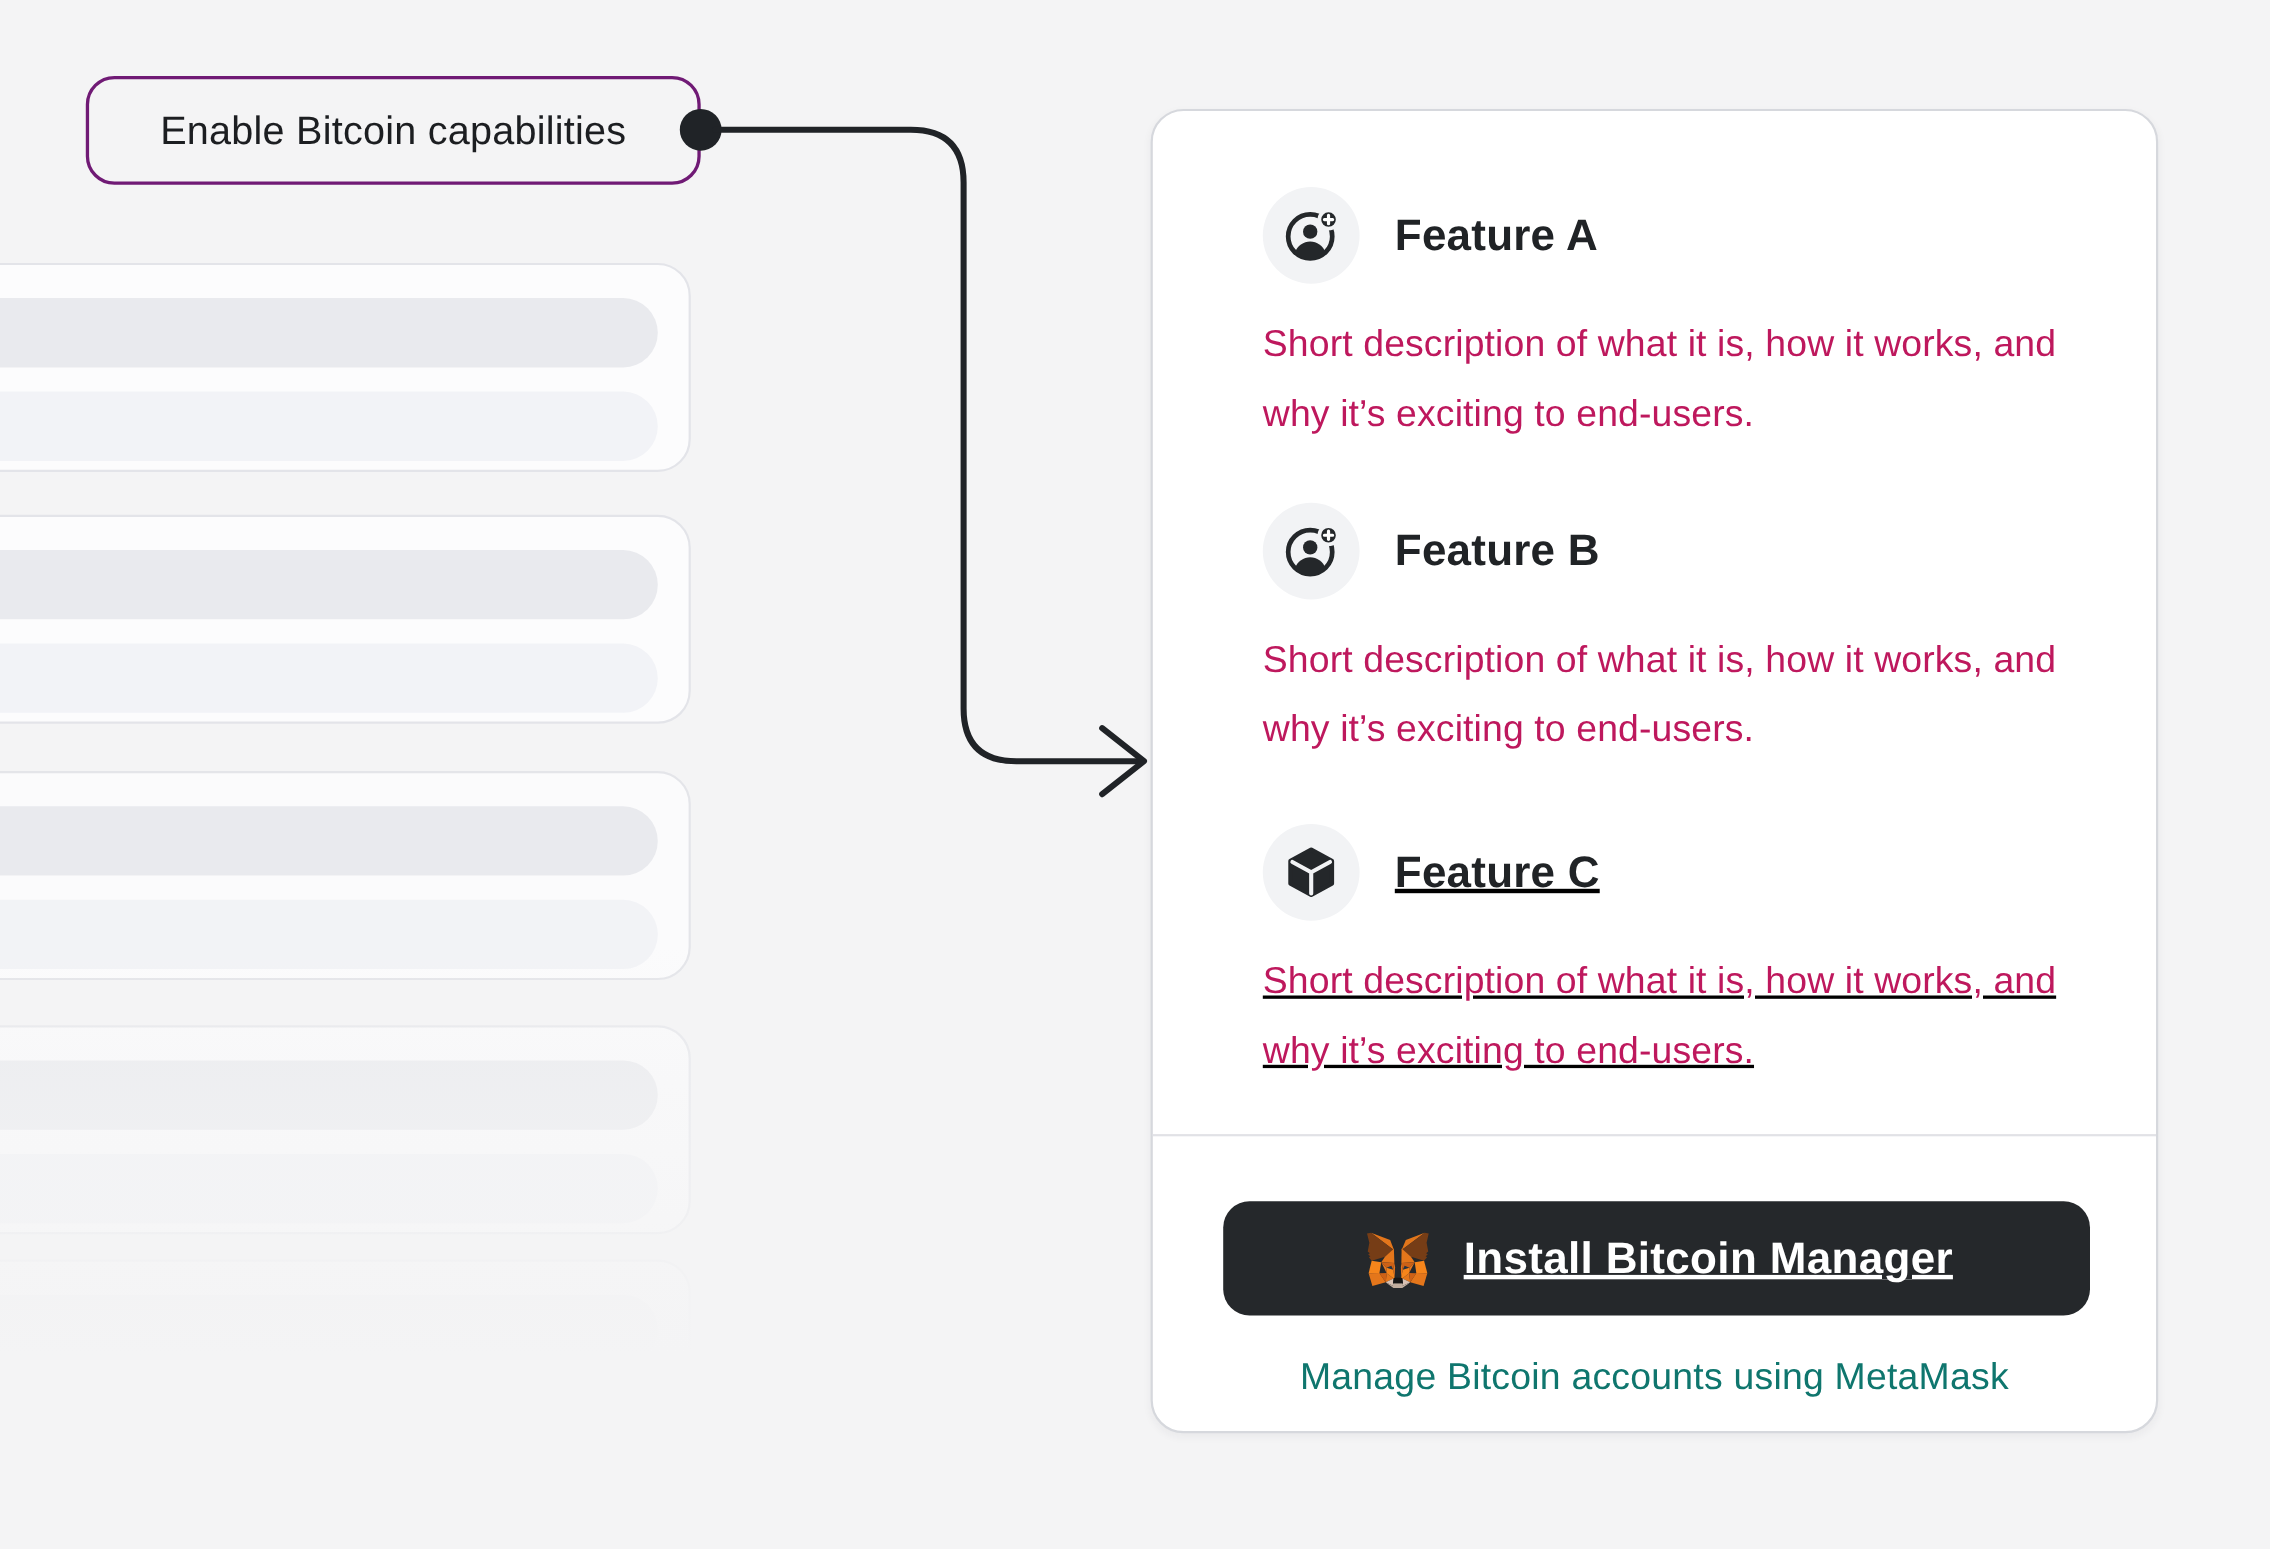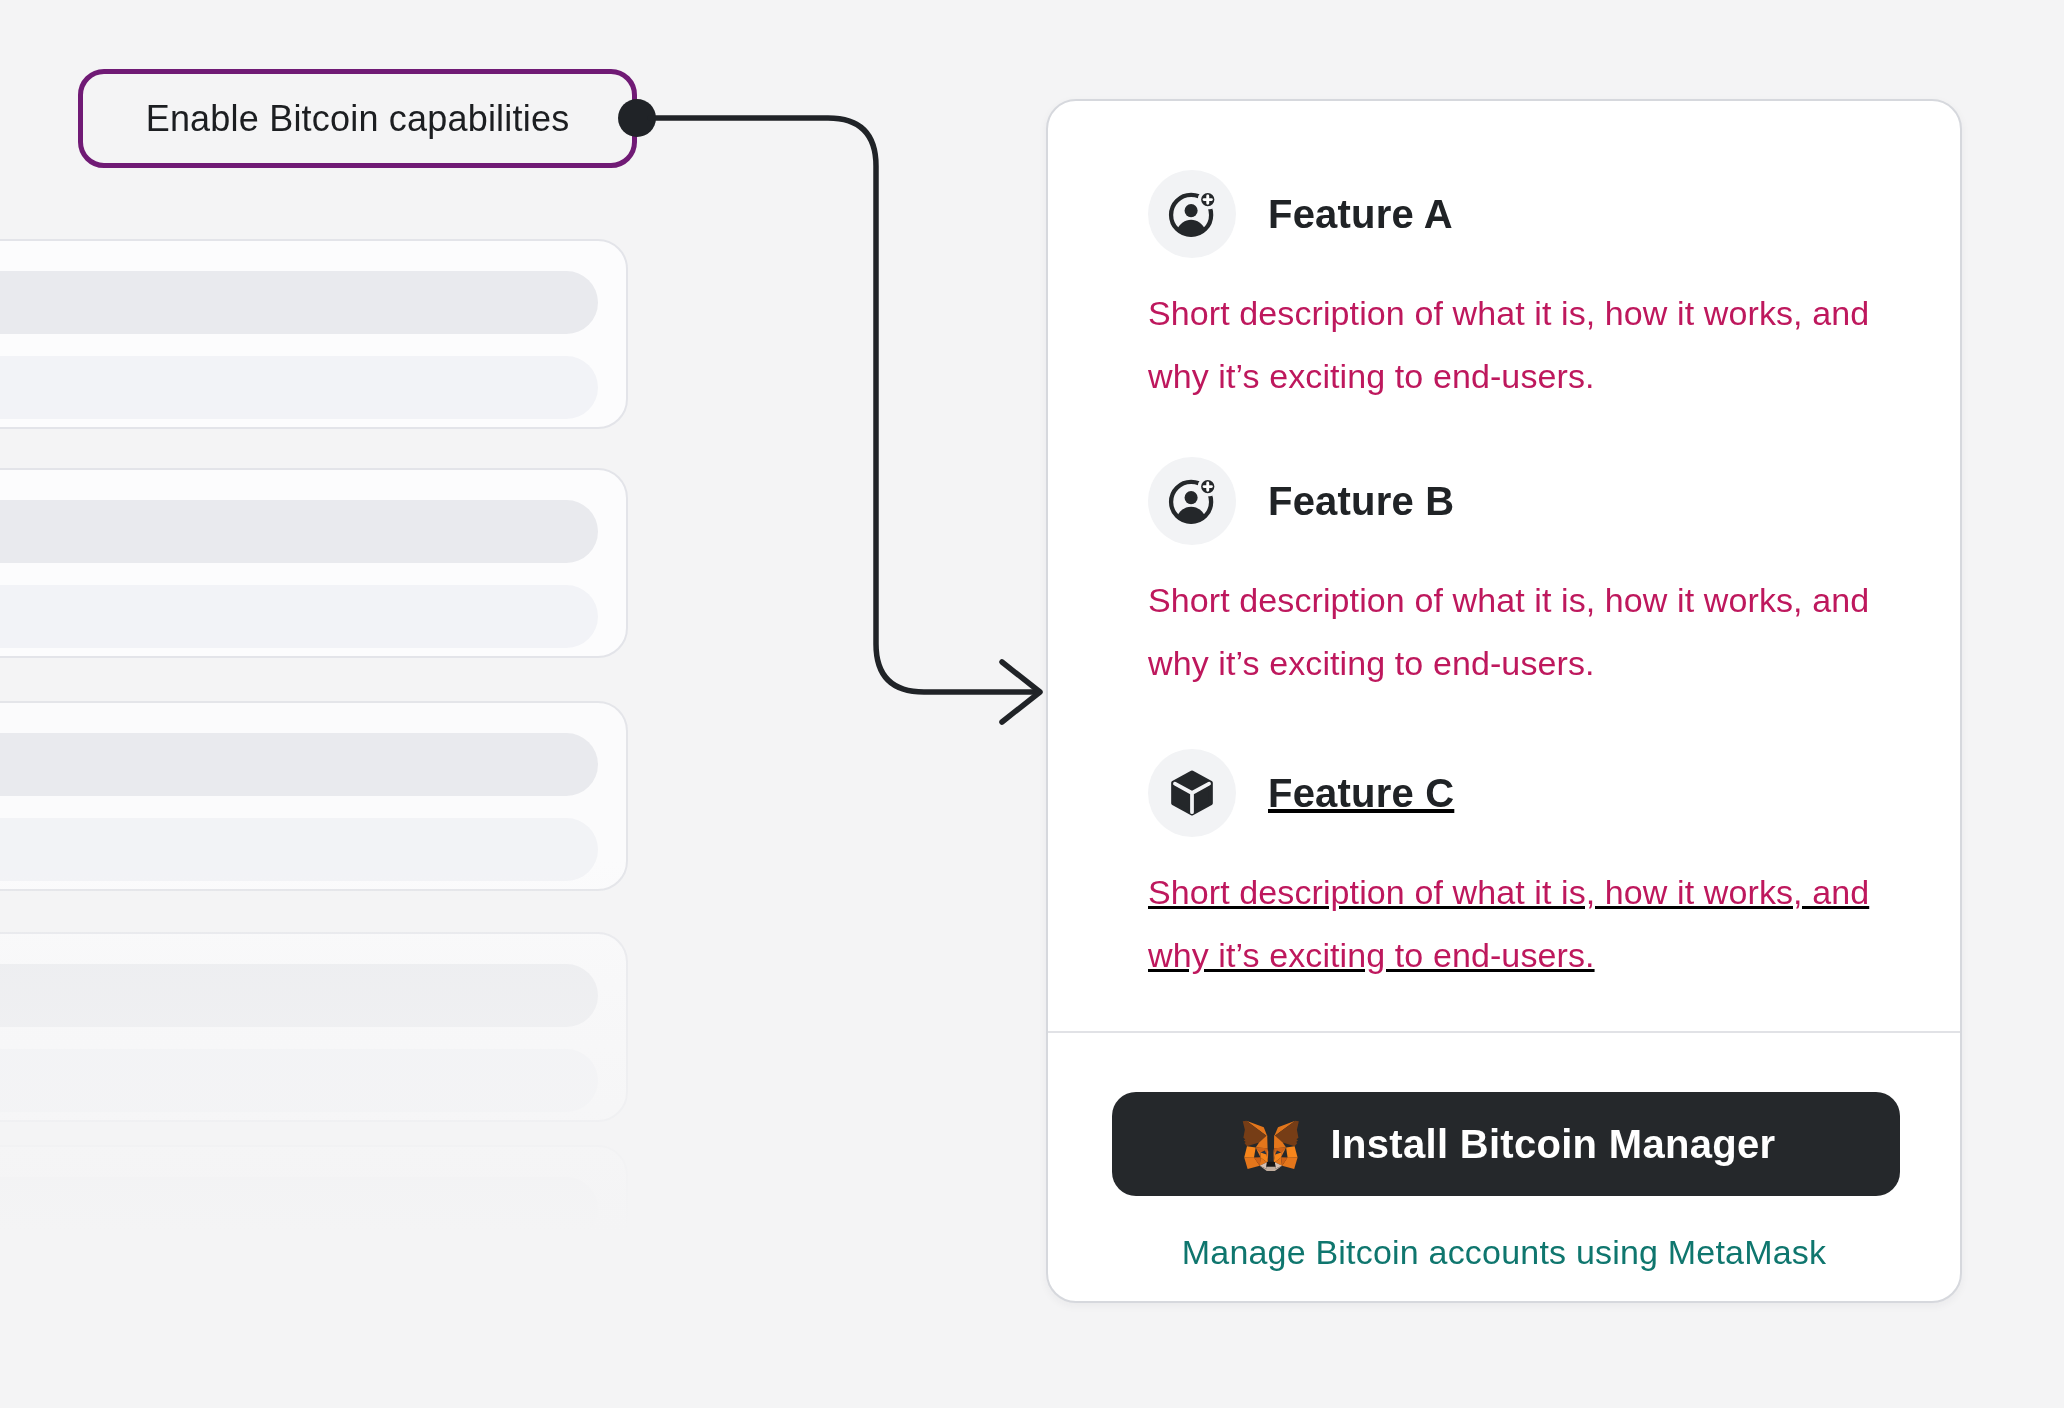--- a/index.html
+++ b/index.html
@@ -6,21 +6,21 @@
   body{
     width:2064px;height:1408px;position:relative;overflow:hidden;
     background:#f4f4f5;
     font-family:"Liberation Sans","DejaVu Sans",sans-serif;
     -webkit-font-smoothing:antialiased;
   }
 
   
   .callout{
     position:absolute;left:78px;top:69px;width:559px;height:99px;
-    border:5px solid #701a75;border-radius:26px;box-sizing:border-box;
+    border:3px solid #701a75;border-radius:26px;box-sizing:border-box;
     display:flex;align-items:center;justify-content:center;
   }
   .callout span{
     font-size:36px;font-weight:500;color:#1c1e21;letter-spacing:.2px;white-space:nowrap;
   }
 
   
   .connector{
     position:absolute;left:0;top:0;width:2064px;height:1408px;pointer-events:none;
   }
@@ -75,20 +75,21 @@
   }
 
   .install-button{
     position:absolute;left:64px;top:991px;width:788px;height:104px;
     background:#25282b;border:none;border-radius:24px;cursor:pointer;
     display:flex;align-items:center;justify-content:center;gap:26px;
   }
   .install-button span{
     font-size:40px;font-weight:700;color:#ffffff;letter-spacing:.3px;white-space:nowrap;
     font-family:"Liberation Sans","DejaVu Sans",sans-serif;
+    text-decoration:underline;
   }
   .fox{width:68px;height:64px;flex:0 0 auto;}
 
   .card-caption{
     position:absolute;left:0;top:1118px;width:100%;text-align:center;
     font-size:34px;color:#0f766e;letter-spacing:.2px;margin-top:14px;
   }
 </style>
 </head>
 <body>

